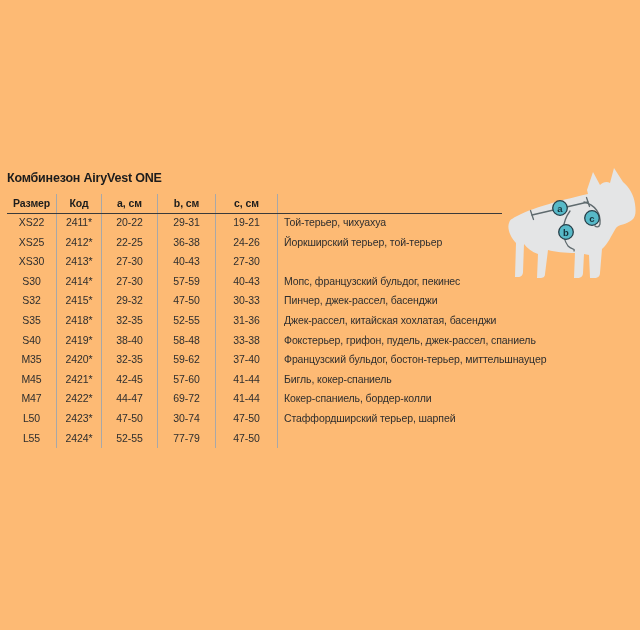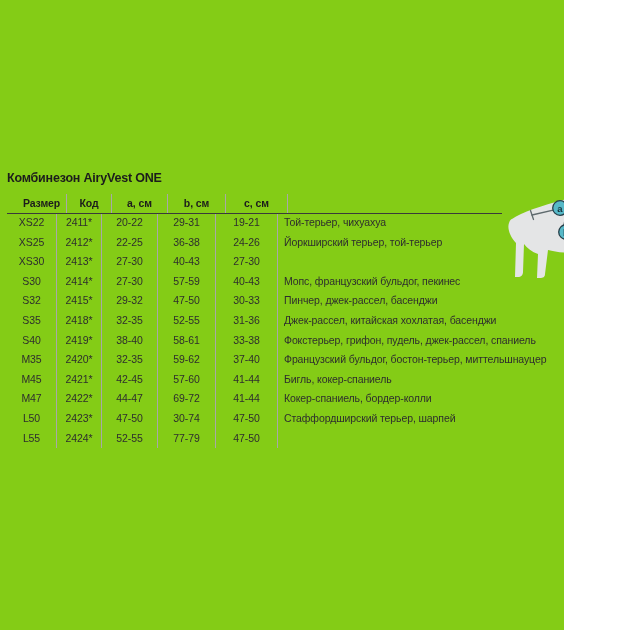--- a/index.html
+++ b/index.html
@@ -3,23 +3,23 @@
 <meta charset="utf-8">
 <style>
   html, body {
     margin: 0;
     padding: 0;
     background: #ffffff;
     font-family: "Liberation Sans", sans-serif;
   }
   .page {
     position: relative;
-    width: 564px;
+    width: 640px;
     height: 630px;
-    background: #84cc16;
+    background: #fdba74;
     overflow: hidden;
   }
   .title {
     position: absolute;
     left: 7px;
     top: 171px;
     font-size: 12.5px;
     font-weight: bold;
     color: #1c1c1c;
     letter-spacing: -0.2px;
@@ -28,21 +28,21 @@
   .size-table {
     position: absolute;
     left: 7px;
     top: 194px;
     width: 545px;
   }
   .header-row, .row {
     display: grid;
     grid-template-columns: 50px 45px 56px 58px 62px 1fr;
   }
-  .header-row { height: 19px; margin-left: 10px; }
+  .header-row { height: 19px; }
   .row { height: 19.6px; }
   .cell {
     font-size: 10.5px;
     color: #2e2e2e;
     text-align: center;
     line-height: 19.6px;
     white-space: nowrap;
     overflow: visible;
     letter-spacing: -0.1px;
   }
@@ -152,21 +152,21 @@
           <div class="cell c1 b1">2418*</div>
           <div class="cell c2 b2">32-35</div>
           <div class="cell c3 b3">52-55</div>
           <div class="cell c4 b4">31-36</div>
           <div class="cell c5">Джек-рассел, китайская хохлатая, басенджи</div>
         </div>
         <div class="row">
           <div class="cell c0 b0">S40</div>
           <div class="cell c1 b1">2419*</div>
           <div class="cell c2 b2">38-40</div>
-          <div class="cell c3 b3">58-61</div>
+          <div class="cell c3 b3">58-48</div>
           <div class="cell c4 b4">33-38</div>
           <div class="cell c5">Фокстерьер, грифон, пудель, джек-рассел, спаниель</div>
         </div>
         <div class="row">
           <div class="cell c0 b0">M35</div>
           <div class="cell c1 b1">2420*</div>
           <div class="cell c2 b2">32-35</div>
           <div class="cell c3 b3">59-62</div>
           <div class="cell c4 b4">37-40</div>
           <div class="cell c5">Французский бульдог, бостон-терьер, миттельшнауцер</div>

